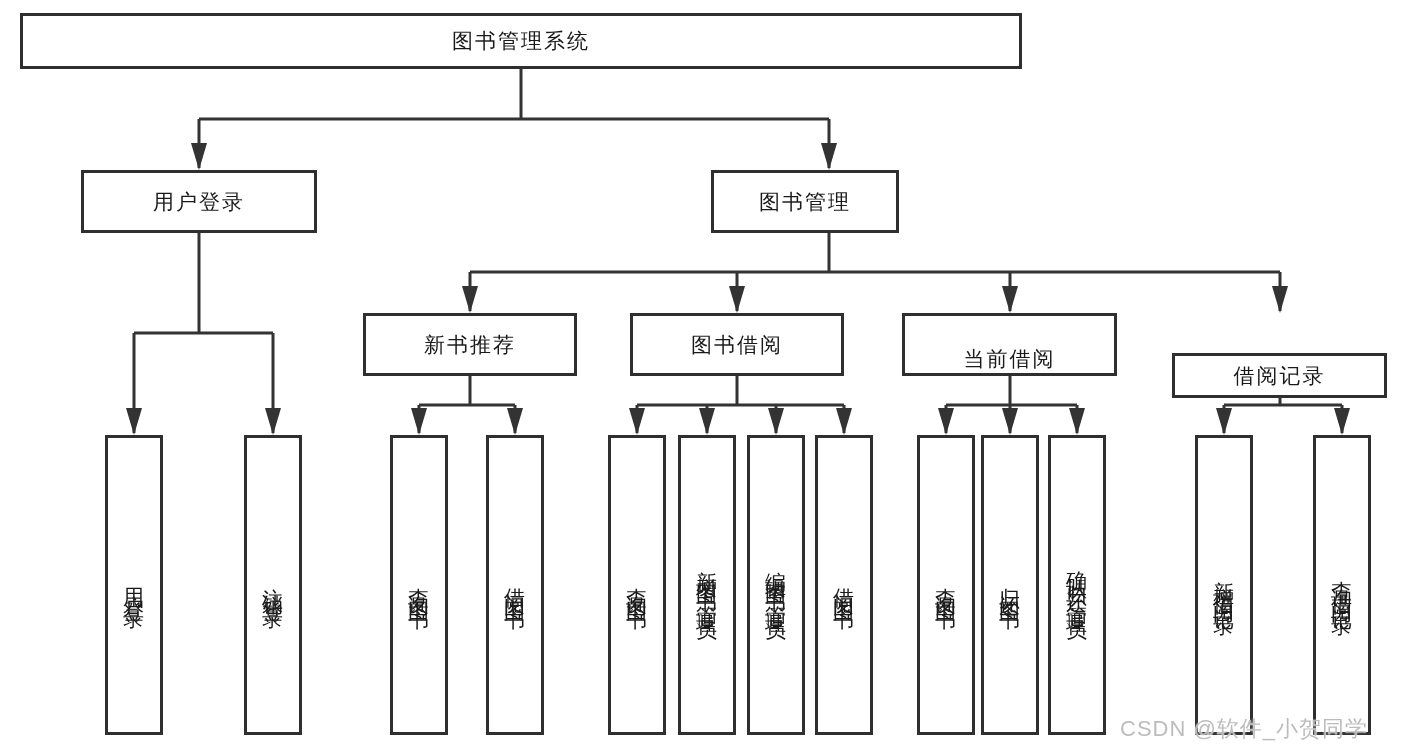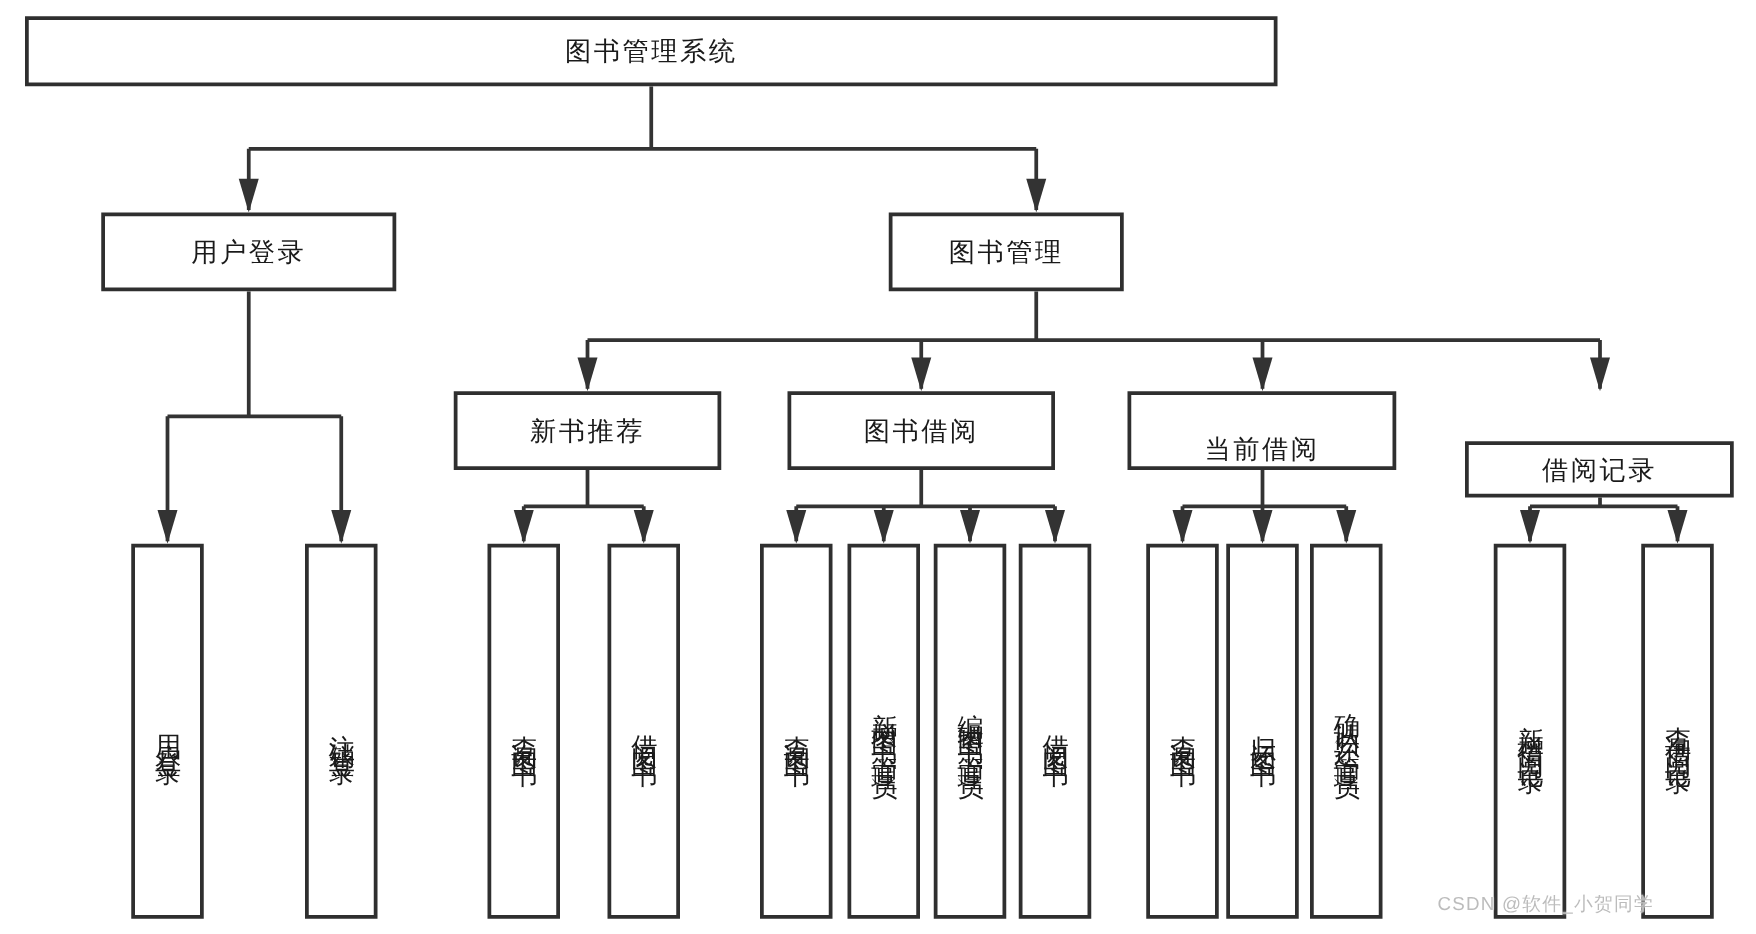--- a/index.html
+++ b/index.html
@@ -41,22 +41,22 @@
   #n-borrow{left:630px;top:313px;width:214px;height:63px;}
   #n-current{left:902px;top:313px;width:215px;height:63px;align-items:flex-end;}
   #n-records{left:1172px;top:313px;width:215px;height:45px;margin-top:40px;}
   
   #l-a1{left:105px;} #l-a2{left:244px;}
   #l-b1{left:390px;} #l-b2{left:486px;}
   #l-c1{left:608px;} #l-c2{left:678px;} #l-c3{left:747px;} #l-c4{left:815px;}
   #l-d1{left:917px;} #l-d2{left:981px;} #l-d3{left:1048px;}
   #l-e1{left:1195px;} #l-e2{left:1313px;}
   .watermark{
-    position:absolute;z-index:5;left:1150px;top:714px;
-    font-size:15px;color:var(--watermark);letter-spacing:1px;
+    position:absolute;z-index:5;left:1120px;top:714px;
+    font-size:22px;color:var(--watermark);letter-spacing:1px;
     text-shadow:0 0 2px #ffffff,0 0 1px #ffffff;opacity:.95;white-space:nowrap;
   }
 </style>
 </head>
 <body>
 
 <div class="canvas">
 
   <svg class="wires" width="1405" height="747" viewBox="0 0 1405 747" aria-hidden="true">
 

